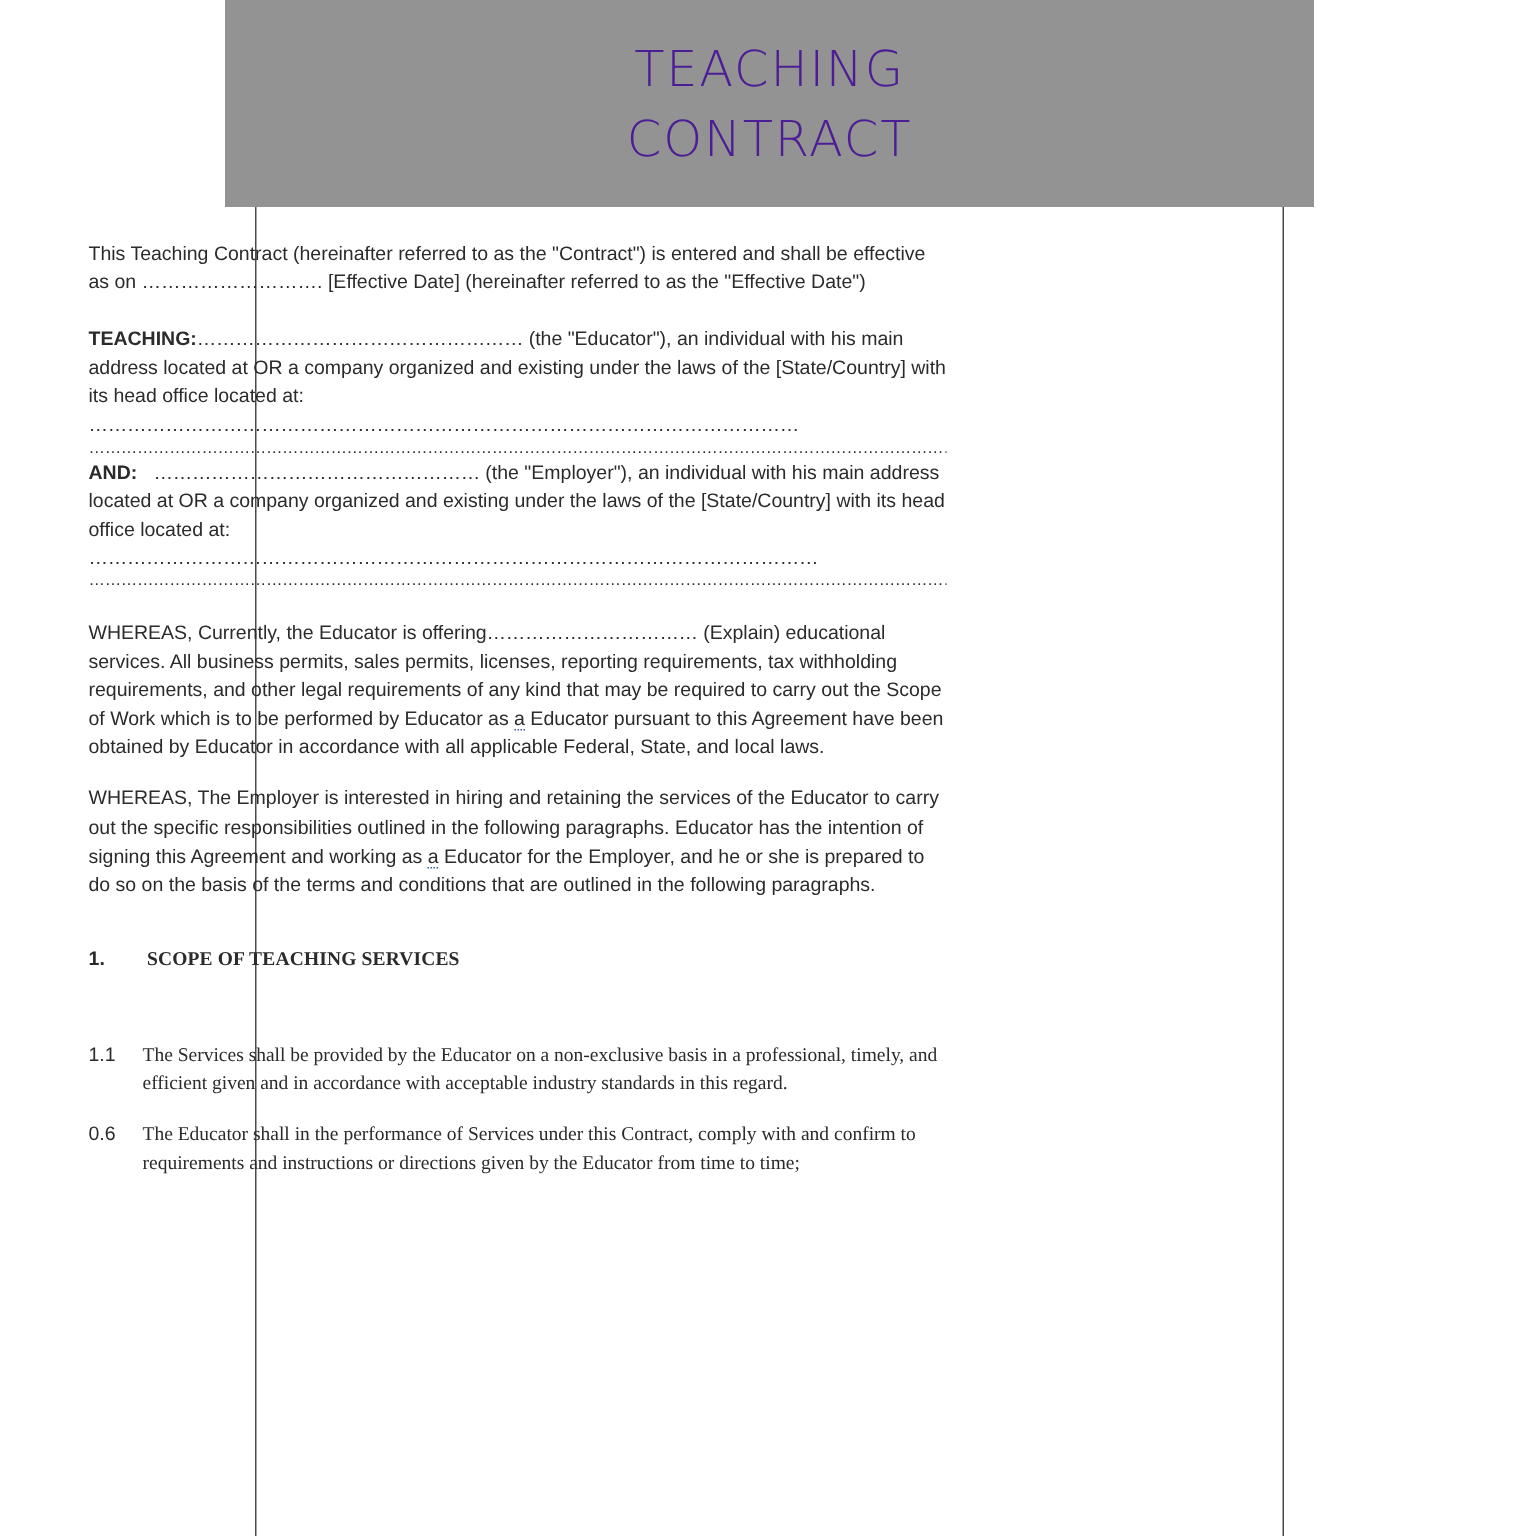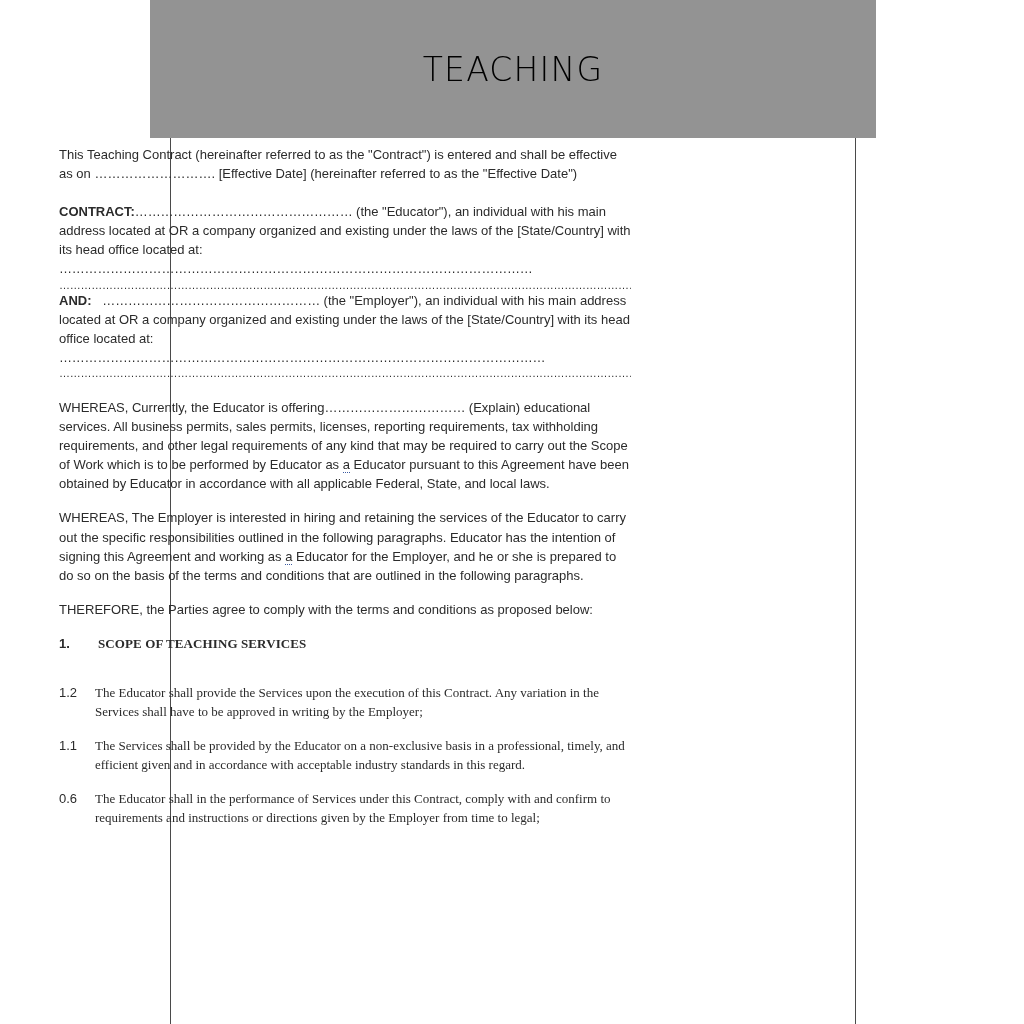--- a/index.html
+++ b/index.html
@@ -39,34 +39,34 @@
     height: 138px;
     background: #939393;
     z-index: 5;
     display: flex;
     flex-direction: column;
     align-items: center;
     justify-content: center;
     text-align: center;
   }
   .banner-line {
-    color: #000000;
+    color: #4c1d95;
     font-family: "DejaVu Sans", "Liberation Sans", sans-serif;
     font-size: 33px;
     font-weight: 300;
     line-height: 47px;
     letter-spacing: 1.2px;
     white-space: nowrap;
   }
 
   
   #doc-body {
     position: absolute;
     left: 59px;      
-    top: 145px;
+    top: 159px;
     width: 572px;
     font-size: 13px;
     line-height: 19.1px;
     color: #2b2b2b;
     z-index: 2;
   }
 
   p.para {
     margin: 0 0 0 0;
     text-align: left;
@@ -118,70 +118,66 @@
   .section-head .num { flex-basis: 39px; width: 39px; }
   .section-head .txt { flex-basis: auto; }
 </style>
 </head>
 <body>
 
 <div id="page-sheet"></div>
 
 <div id="title-banner">
   <div class="banner-line">TEACHING</div>
+  <div class="banner-line">CONTRACT</div>
 </div>
 
 <div id="doc-body">
 
   <p class="para">This Teaching Contract (hereinafter referred to as the "Contract") is entered and shall be effective as on ………………………. [Effective Date] (hereinafter referred to as the "Effective Date")</p>
 
   <div class="gap-lg"></div>
 
-  <p class="para"><b class="lbl">CONTRACT:</b><span class="dots-inline">……………………………………………</span><span> (the "Educator"), an individual with his main address located at OR a company organized and existing under the laws of the [State/Country] with its head office located at: </span><span class="dots-inline">…………………………………………………………………………………………………</span></p>
+  <p class="para"><b class="lbl">TEACHING:</b><span class="dots-inline">……………………………………………</span><span> (the "Educator"), an individual with his main address located at OR a company organized and existing under the laws of the [State/Country] with its head office located at: </span><span class="dots-inline">…………………………………………………………………………………………………</span></p>
   <span class="dotline">……………………………………………………………………………………………………………………………………………………………………………………………</span>
 
   <p class="para"><b class="lbl">AND:</b>&nbsp;&nbsp;&nbsp;<span class="dots-inline">……………………………………………</span><span> (the "Employer"), an individual with his main address located at OR a company organized and existing under the laws of the [State/Country] with its head office located at: </span><span class="dots-inline">……………………………………………………………………………………………………</span></p>
   <span class="dotline">……………………………………………………………………………………………………………………………………………………………………………………………</span>
 
   <div class="gap-lg"></div>
 
   <p class="para"><span>WHEREAS, Currently, the Educator is offering</span><span class="dots-inline">……………………………</span><span> (Explain) educational services. All business permits, sales permits, licenses, reporting requirements, tax withholding requirements, and other legal requirements of any kind that may be required to carry out the Scope of Work which is to be performed by Educator as </span><span class="squiggle">a</span><span> Educator pursuant to this Agreement have been obtained by Educator in accordance with all applicable Federal, State, and local laws.</span></p>
 
   <div class="gap-md"></div>
 
   <p class="para"><span>WHEREAS, The Employer is interested in hiring and retaining the services of the Educator to carry out the specific responsibilities outlined in the following paragraphs. Educator has the intention of signing this Agreement and working as </span><span class="squiggle">a</span><span> Educator for the Employer, and he or she is prepared to do so on the basis of the terms and conditions that are outlined in the following paragraphs.</span></p>
 
   <div class="gap-md"></div>
 
-  <p class="para">THEREFORE, the Parties agree to comply with the terms and conditions as proposed below:</p>
 
   <div class="gap-md"></div>
 
   <div class="clause section-head">
     <div class="num">1.</div>
     <div class="txt">SCOPE OF TEACHING SERVICES</div>
   </div>
 
   <div class="gap-md"></div>
 
 
   <div class="gap-md"></div>
 
-  <div class="clause">
-    <div class="num">1.2</div>
-    <div class="txt">The Educator shall provide the Services upon the execution of this Contract. Any variation in the Services shall have to be approved in writing by the Employer;</div>
-  </div>
 
   <div class="gap-md"></div>
 
   <div class="clause">
     <div class="num">1.1</div>
     <div class="txt">The Services shall be provided by the Educator on a non-exclusive basis in a professional, timely, and efficient given and in accordance with acceptable industry standards in this regard.</div>
   </div>
 
   <div class="gap-md"></div>
 
   <div class="clause">
     <div class="num">0.6</div>
-    <div class="txt">The Educator shall in the performance of Services under this Contract, comply with and confirm to requirements and instructions or directions given by the Employer from time to legal;</div>
+    <div class="txt">The Educator shall in the performance of Services under this Contract, comply with and confirm to requirements and instructions or directions given by the Educator from time to time;</div>
   </div>
 
 </div>
 
 </body></html>

